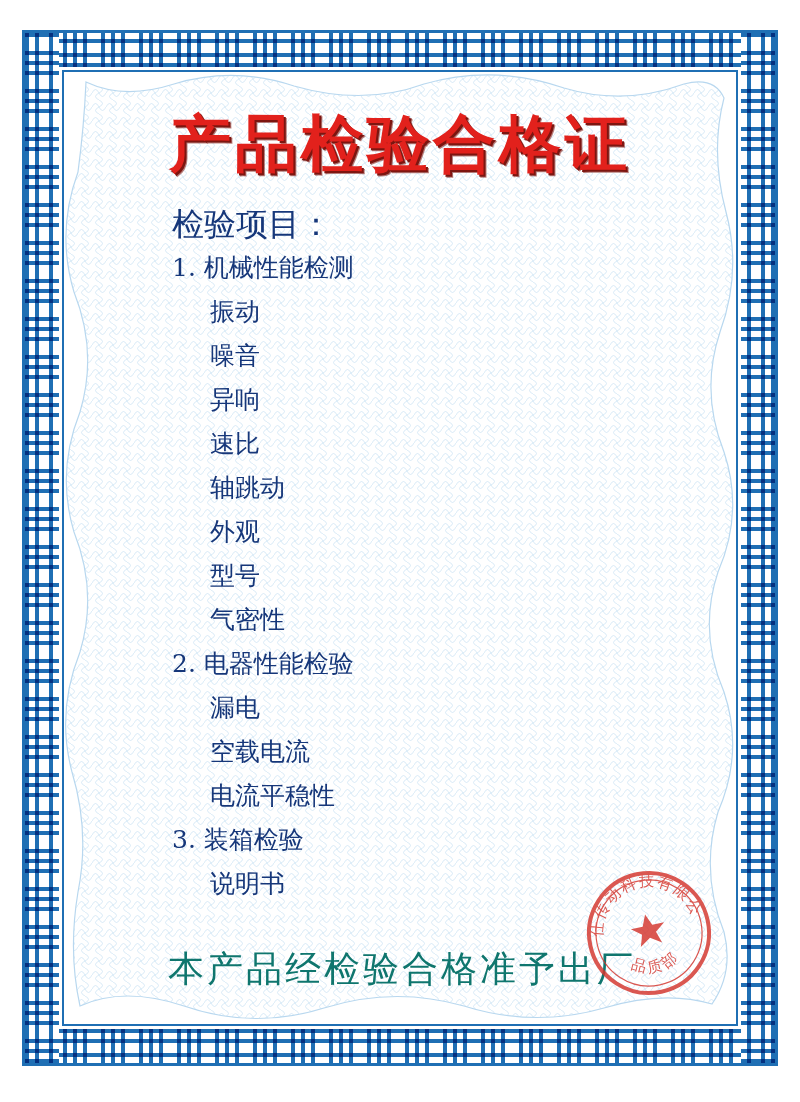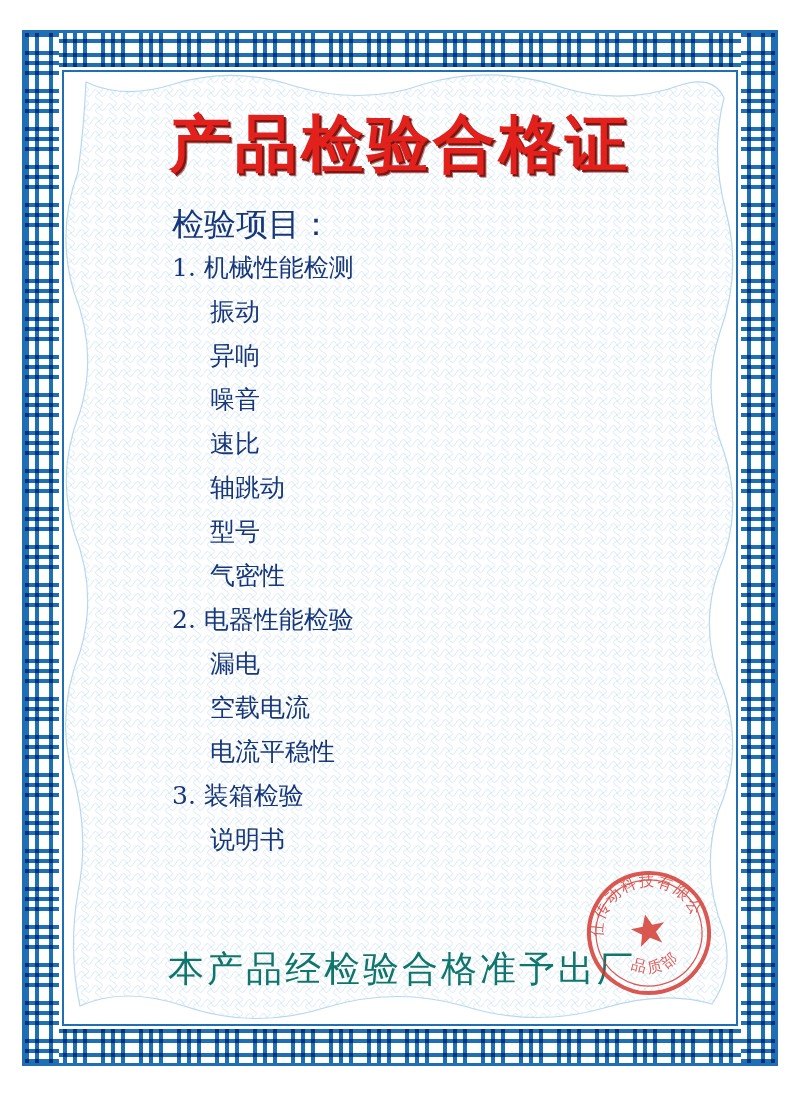--- a/index.html
+++ b/index.html
@@ -269,24 +269,25 @@
     <div class="cert-title">产品检验合格证</div>
 
     <div class="items">
       <div class="item-head">检验项目：</div>
 
       <div class="item-group-head">
         <span>1.</span>
         <span>机械性能检测</span>
       </div>
       <div class="item-sub">振动</div>
+      <div class="item-sub">噪音</div>
       <div class="item-sub">异响</div>
-      <div class="item-sub">噪音</div>
       <div class="item-sub">速比</div>
       <div class="item-sub">轴跳动</div>
+      <div class="item-sub">外观</div>
       <div class="item-sub">型号</div>
       <div class="item-sub">气密性</div>
 
       <div class="item-group-head">
         <span>2.</span>
         <span>电器性能检验</span>
       </div>
       <div class="item-sub">漏电</div>
       <div class="item-sub">空载电流</div>
       <div class="item-sub">电流平稳性</div>

